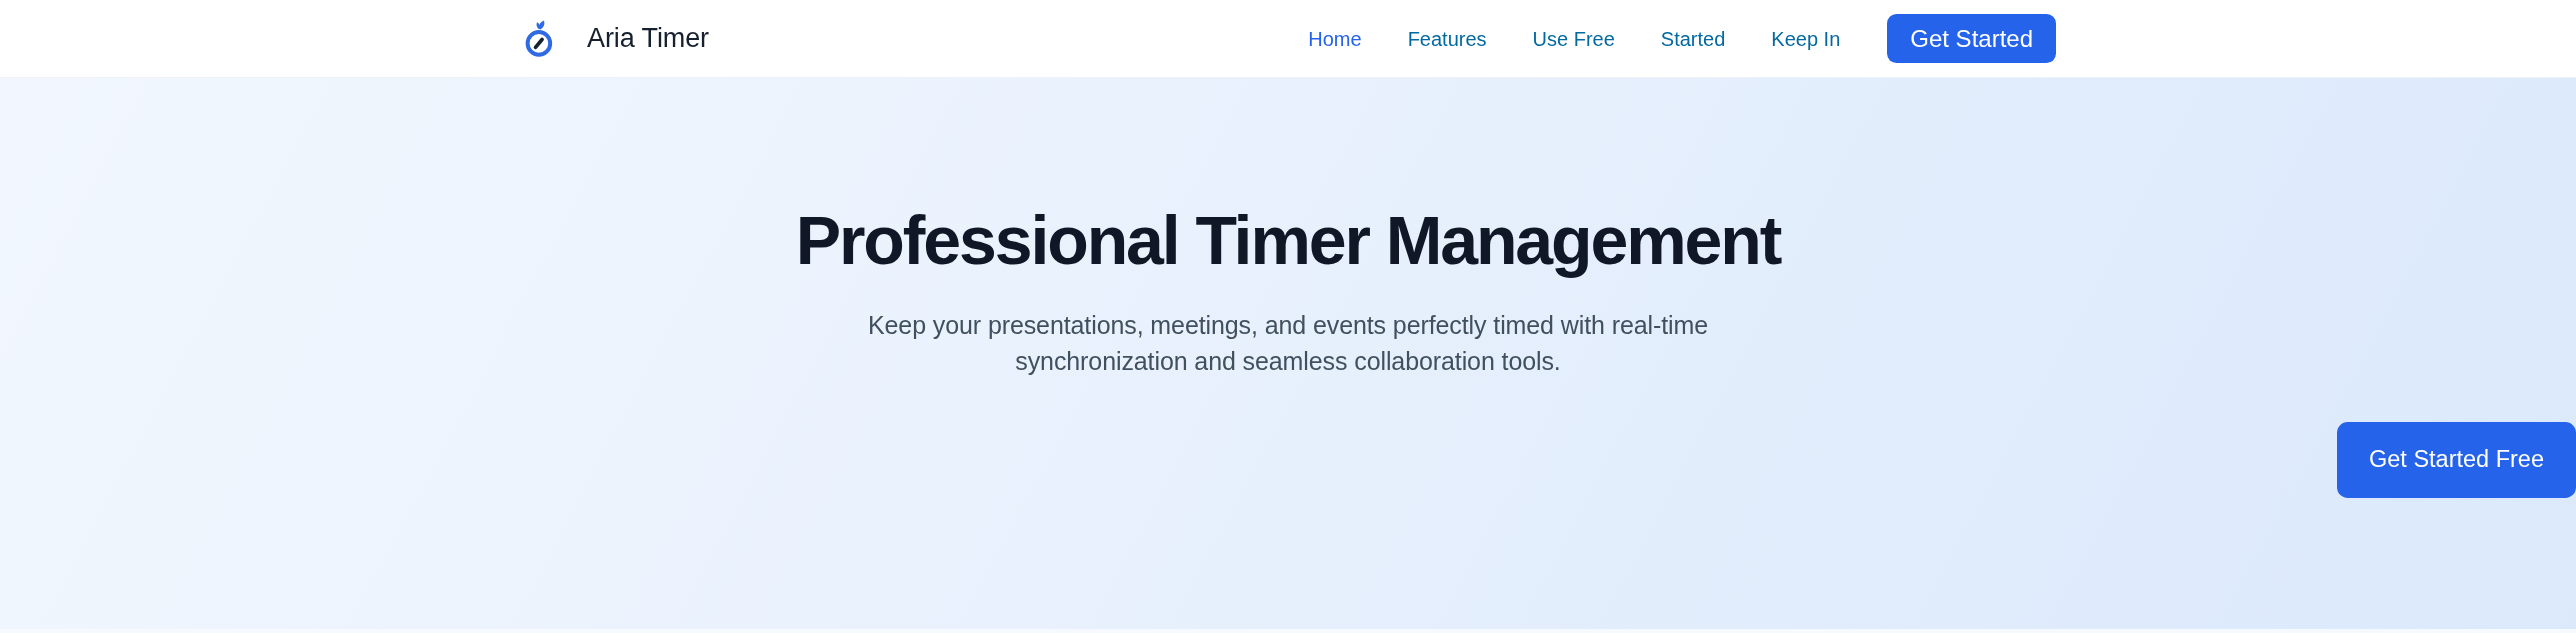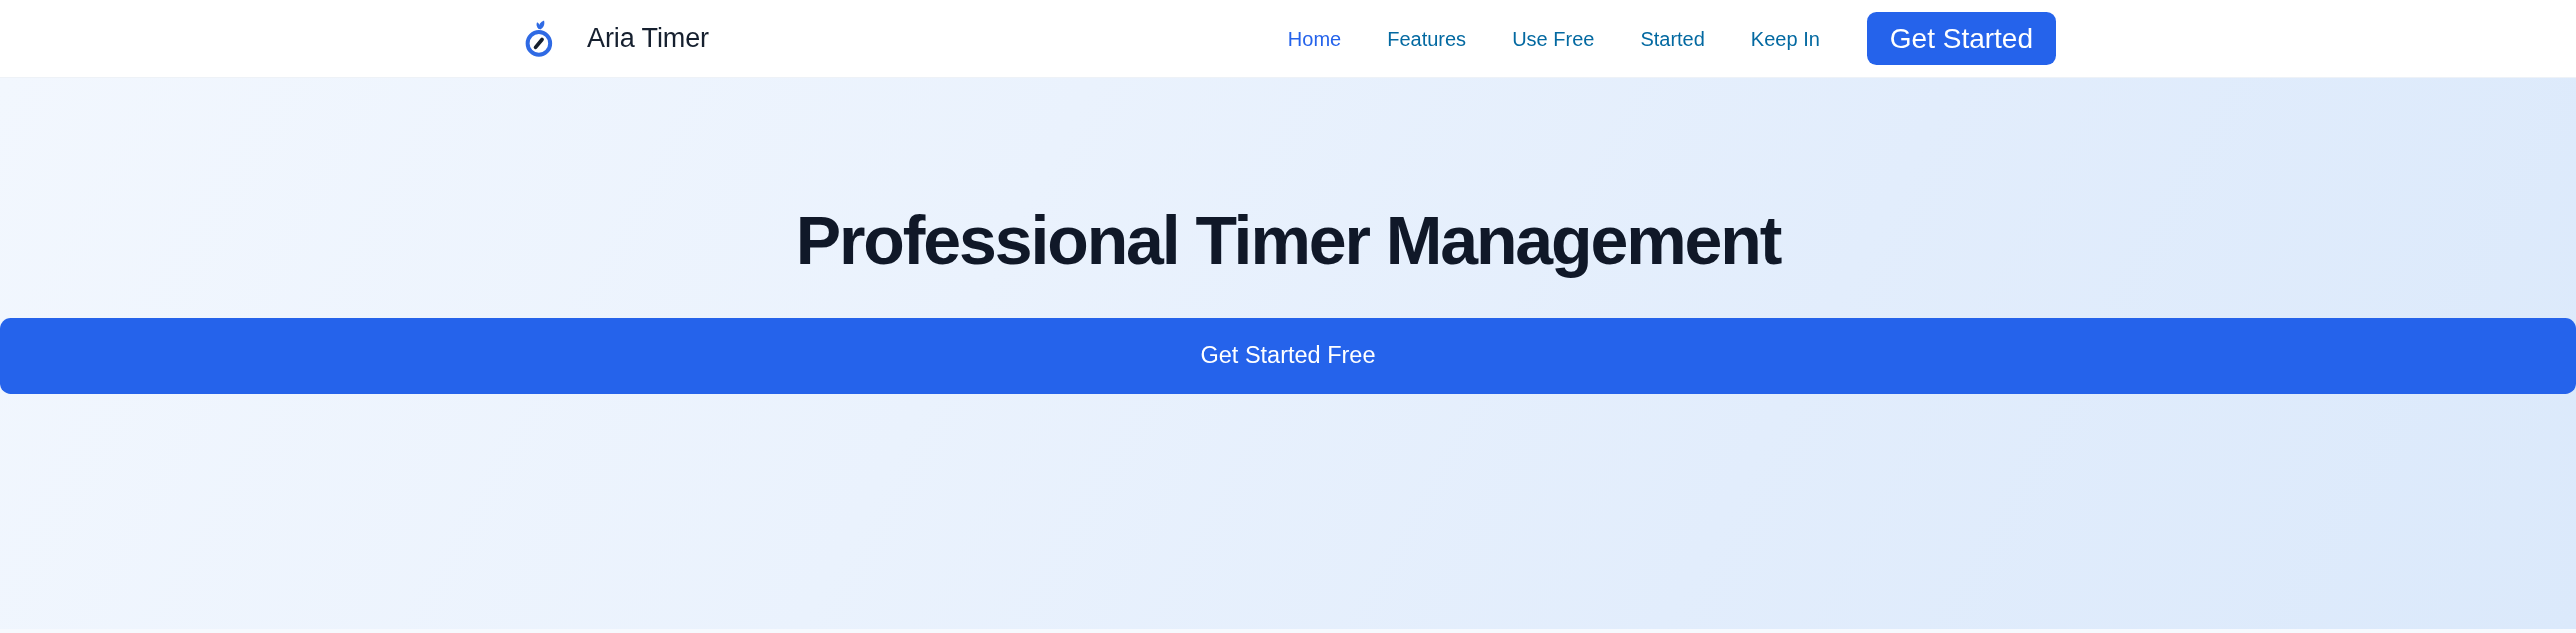--- a/index.html
+++ b/index.html
@@ -81,21 +81,21 @@
     padding:0 17px;
     white-space:nowrap;
     line-height:1;
   }
   .nav-link.is-active { color:#2563eb; }
 
   .btn-header-cta {
     margin-left:18px;
     background:#2563eb;
     color:#ffffff;
-    font-size:28px;
+    font-size:24px;
     font-weight:400;
     font-family:inherit;
     border:none;
     border-radius:9.4px;
     padding:12.7px 23px;
     cursor:pointer;
     white-space:nowrap;
     line-height:1;
   }
 
@@ -134,21 +134,20 @@
     color:#41505f;
     letter-spacing:-0.1px;
   }
 
   .hero-actions {
     margin-top:42px;
     display:flex;
     justify-content:flex-end;
     align-items:stretch;
     gap:38px;
-    flex-direction:column;
   }
 
   .btn-hero {
     font-family:inherit;
     font-size:23.5px;
     font-weight:400;
     line-height:1;
     border-radius:10.7px;
     cursor:pointer;
     white-space:nowrap;
@@ -209,20 +208,21 @@
       </nav>
 
     </div>
   </header>
 
   <section class="hero">
     <div class="hero-inner">
 
       <h1 class="hero-title">Professional Timer Management</h1>
 
+      <p class="hero-sub">Keep your presentations, meetings, and events perfectly timed with real-time synchronization and seamless collaboration tools.</p>
 
       <div class="hero-actions">
         <button class="btn-hero btn-hero-primary" type="button">Get Started Free</button>
       </div>
 
     </div>
     <div class="hero-footer-strip"></div>
   </section>
 
 </div>

